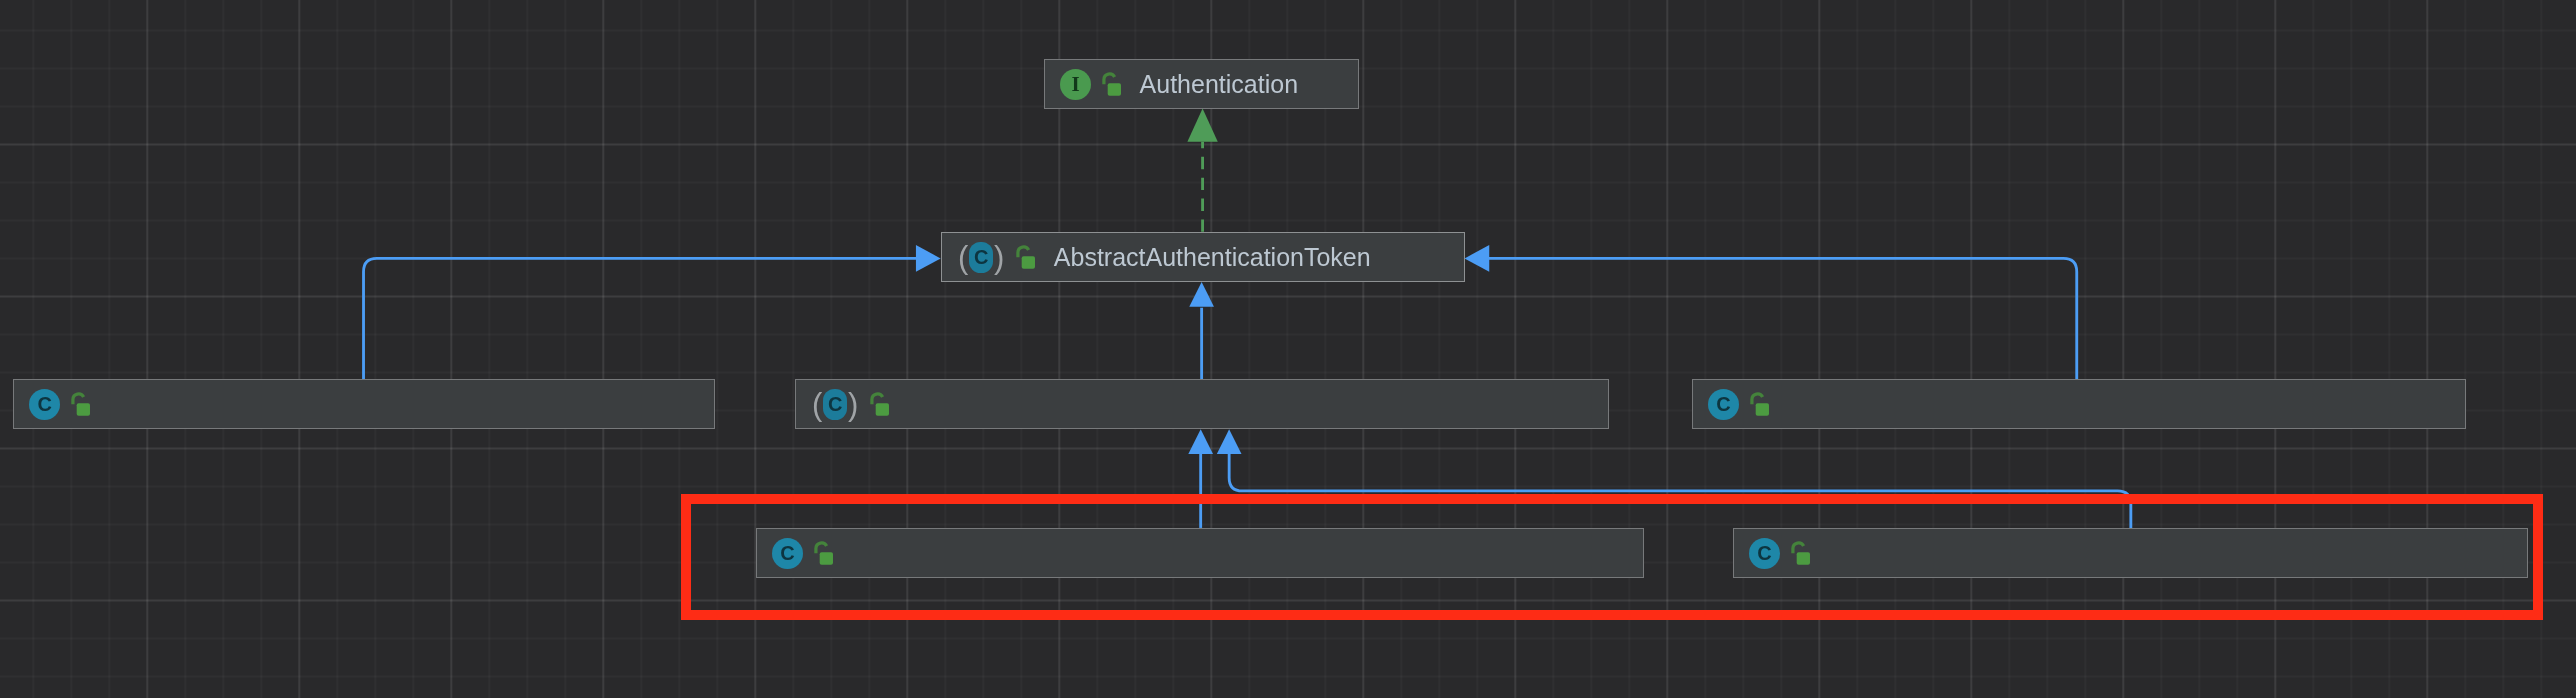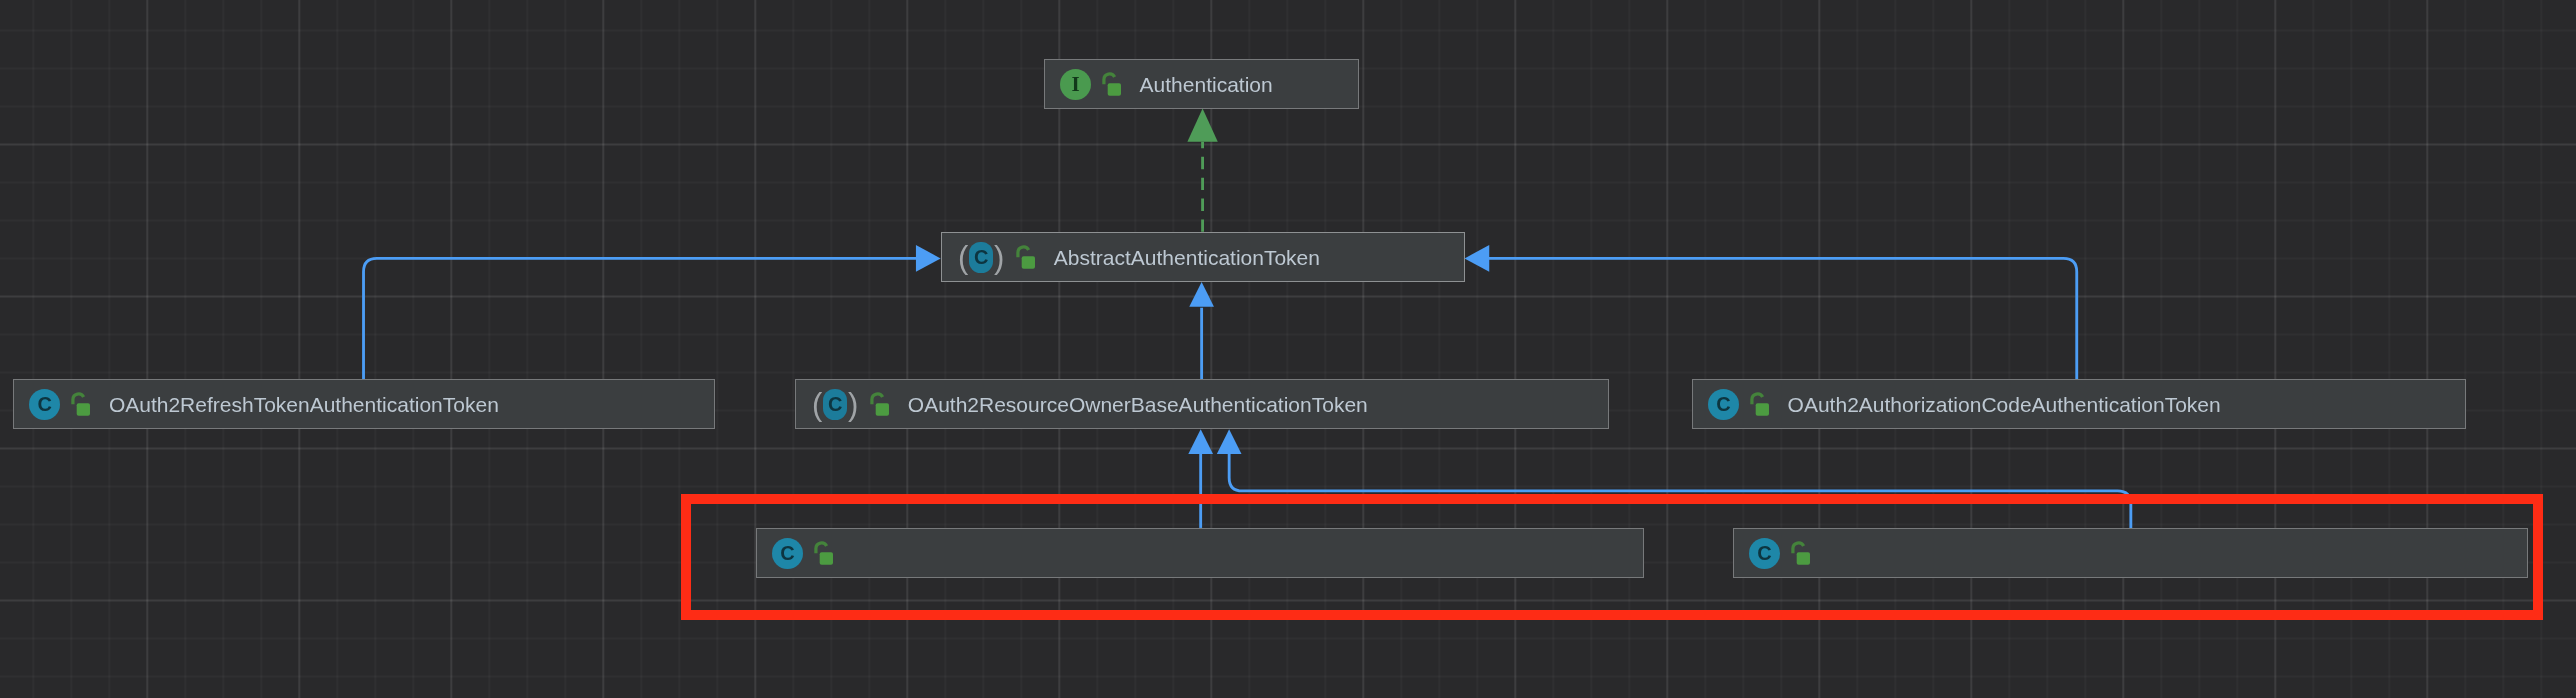--- a/index.html
+++ b/index.html
@@ -28,21 +28,21 @@
   .node{
     position:absolute;box-sizing:border-box;height:50px;
     background:var(--c-node-fill,#3b3e40);
     border:1.9px solid var(--c-node-border,#77797b);
     display:flex;align-items:center;
     padding:0 15px;white-space:nowrap;cursor:default;
   }
   .node.selected{border-color:var(--c-node-border-selected,#8e9193);}
   .label{
     color:var(--c-node-text,#bdc8d2);
-    font-size:21px;line-height:1;margin-left:16px;
+    font-size:25px;line-height:1;margin-left:16px;
   }
 
   
   .ci{
     width:31px;height:31px;border-radius:50%;
     background:var(--c-class-icon,#1e87a8);
     color:var(--c-icon-letter,#0d3540);
     display:flex;align-items:center;justify-content:center;
     font-size:20px;font-weight:bold;flex:0 0 auto;
   }
@@ -137,43 +137,40 @@
     </svg>
     <span class="label">AbstractAuthenticationToken</span>
   </div>
 
   <div class="node n-refresh">
     <span class="ci">C</span>
     <svg class="lock" width="25" height="26.6" viewBox="0 0 26 28">
       <path class="shackle" d="M5 14 V9 a6 6 0 0 1 11.3 -2.6"></path>
       <rect class="body" x="9" y="13" width="14" height="13" rx="2"></rect>
     </svg>
-    <span class="label">OAuth2RefreshTokenAuthenticationToken</span>
   </div>
 
   <div class="node n-base">
     <span class="abstract-icon">
       <span class="paren">(</span>
       <span class="pill">C</span>
       <span class="paren">)</span>
     </span>
     <svg class="lock" width="25" height="26.6" viewBox="0 0 26 28">
       <path class="shackle" d="M5 14 V9 a6 6 0 0 1 11.3 -2.6"></path>
       <rect class="body" x="9" y="13" width="14" height="13" rx="2"></rect>
     </svg>
-    <span class="label">OAuth2ResourceOwnerBaseAuthenticationToken</span>
   </div>
 
   <div class="node n-authcode">
     <span class="ci">C</span>
     <svg class="lock" width="25" height="26.6" viewBox="0 0 26 28">
       <path class="shackle" d="M5 14 V9 a6 6 0 0 1 11.3 -2.6"></path>
       <rect class="body" x="9" y="13" width="14" height="13" rx="2"></rect>
     </svg>
-    <span class="label">OAuth2AuthorizationCodeAuthenticationToken</span>
   </div>
 
   <div class="node n-password">
     <span class="ci">C</span>
     <svg class="lock" width="25" height="26.6" viewBox="0 0 26 28">
       <path class="shackle" d="M5 14 V9 a6 6 0 0 1 11.3 -2.6"></path>
       <rect class="body" x="9" y="13" width="14" height="13" rx="2"></rect>
     </svg>
   </div>
 

